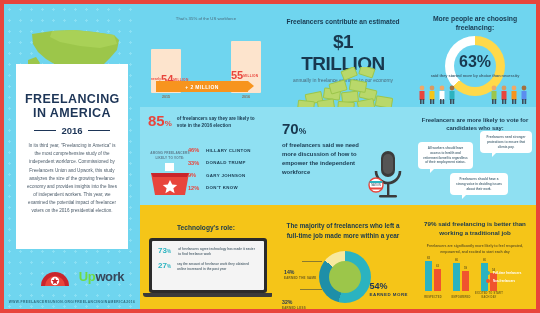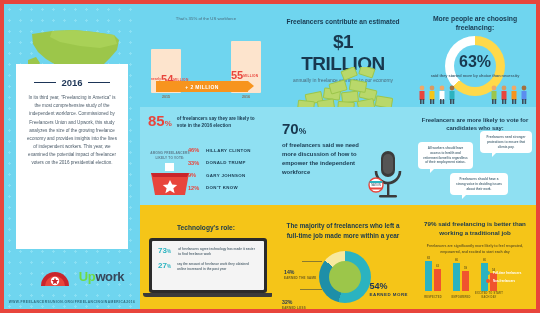--- a/index.html
+++ b/index.html
@@ -145,20 +145,24 @@
   <div class="cell leftpanel">
     <div class="dots"></div>
     <svg class="usmap" viewBox="0 0 104 54">
       <path d="M10 8 L30 5 L52 4 L72 6 L92 9 L97 14 L95 24 L88 32 L80 40 L70 43 L58 44 L46 43 L34 39 L24 33 L16 26 L11 18 Z" fill="#9cc64a"></path>
       <path d="M30 5 L52 4 L72 6 L92 9 L95 18 L78 22 L58 20 L38 16 L28 11 Z" fill="#a9d157"></path>
       <path d="M6 34 L14 31 L18 37 L13 44 L6 42 Z" fill="#9cc64a"></path>
       <ellipse cx="28" cy="48" rx="5" ry="2" fill="#9cc64a"></ellipse>
     </svg>
 
     <div class="card">
+      <div class="ftitle">
+        <div>FREELANCING</div>
+        <div>IN AMERICA</div>
+      </div>
       <div class="yearrow">
         <span class="ln"></span>
         <span class="yr">2016</span>
         <span class="ln"></span>
       </div>
       <div class="blurb">In its third year, "Freelancing in America" is the most comprehensive study of the independent workforce. Commissioned by Freelancers Union and Upwork, this study analyzes the size of the growing freelance economy and provides insights into the lives of independent workers. This year, we examined the potential impact of freelancer voters on the 2016 presidential election.</div>
     </div>
 
     <div class="brandrow">
       <svg class="fuseal" viewBox="0 0 30 21">

